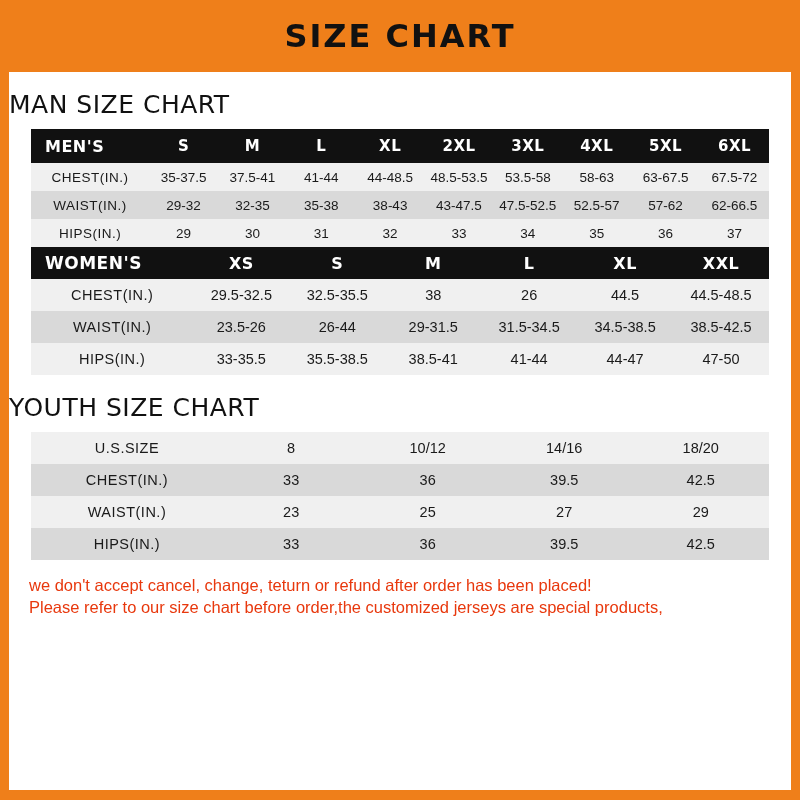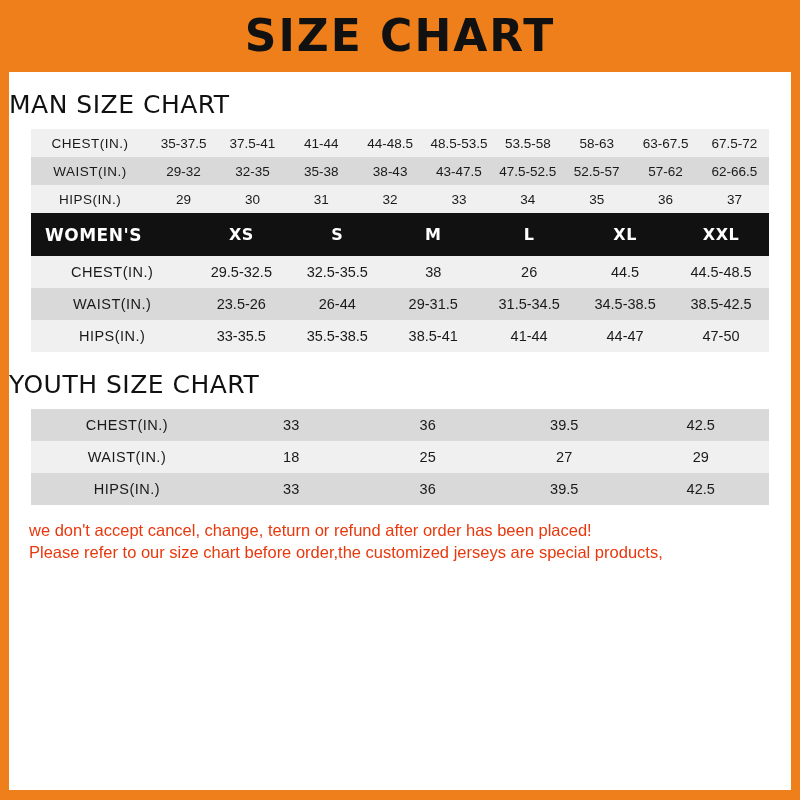--- a/index.html
+++ b/index.html
@@ -26,21 +26,21 @@
     background: #ef7f1a;
     height: 72px;
     display: flex;
     align-items: center;
     justify-content: center;
     margin: 0 -9px;
   }
   .header-title {
     font-family: "DejaVu Sans", sans-serif;
     font-weight: bold;
-    font-size: 44px;
+    font-size: 32px;
     letter-spacing: 2px;
     color: #111111;
     line-height: 1;
   }
   .section-title {
     text-align: left;
     font-family: "DejaVu Sans", sans-serif;
     font-weight: normal;
     font-size: 25px;
     letter-spacing: 0.5px;
@@ -85,21 +85,21 @@
   }
   .data-row td.label {
     text-align: center;
     font-size: 13.5px;
     letter-spacing: 0.5px;
   }
   .row-light td { background: #f0f0f0; }
   .row-dark td { background: #d9d9d9; }
 
   
-  .women .hdr-row td { font-size: 16px; height: 43px; }
+  .women .hdr-row td { font-size: 16px; height: 32px; }
   .women .hdr-row td.label { font-size: 17px; }
   .women .data-row td { height: 32px; font-size: 14.5px; }
 
   
   .youth .hdr-row td { font-size: 16px; height: 38px; }
   .youth .hdr-row td.label { font-size: 17px; }
   .youth .data-row td { height: 32px; font-size: 14.5px; }
 
   .footer-note {
     margin: 14px 20px 0 20px;
@@ -128,20 +128,32 @@
   </div>
 
   <div class="section-title">MAN SIZE CHART</div>
   <div class="tbl-wrap">
     <table class="men">
       <colgroup>
         <col style="width:16%">
         <col span="9" style="width:9.33%">
       </colgroup>
       <tbody>
+        <tr class="hdr-row">
+          <td class="label">MEN'S</td>
+          <td>S</td>
+          <td>M</td>
+          <td>L</td>
+          <td>XL</td>
+          <td>2XL</td>
+          <td>3XL</td>
+          <td>4XL</td>
+          <td>5XL</td>
+          <td>6XL</td>
+        </tr>
         <tr class="data-row row-light">
           <td class="label">CHEST(IN.)</td>
           <td>35-37.5</td>
           <td>37.5-41</td>
           <td>41-44</td>
           <td>44-48.5</td>
           <td>48.5-53.5</td>
           <td>53.5-58</td>
           <td>58-63</td>
           <td>63-67.5</td>
@@ -223,30 +235,37 @@
   </div>
 
   <div class="section-title">YOUTH SIZE CHART</div>
   <div class="tbl-wrap">
     <table class="youth">
       <colgroup>
         <col style="width:26%">
         <col span="4" style="width:18.5%">
       </colgroup>
       <tbody>
+        <tr class="data-row row-light">
+          <td class="label">U.S.SIZE</td>
+          <td>8</td>
+          <td>10/12</td>
+          <td>14/16</td>
+          <td>18/20</td>
+        </tr>
         <tr class="data-row row-dark">
           <td class="label">CHEST(IN.)</td>
           <td>33</td>
           <td>36</td>
           <td>39.5</td>
           <td>42.5</td>
         </tr>
         <tr class="data-row row-light">
           <td class="label">WAIST(IN.)</td>
-          <td>18</td>
+          <td>23</td>
           <td>25</td>
           <td>27</td>
           <td>29</td>
         </tr>
         <tr class="data-row row-dark">
           <td class="label">HIPS(IN.)</td>
           <td>33</td>
           <td>36</td>
           <td>39.5</td>
           <td>42.5</td>

